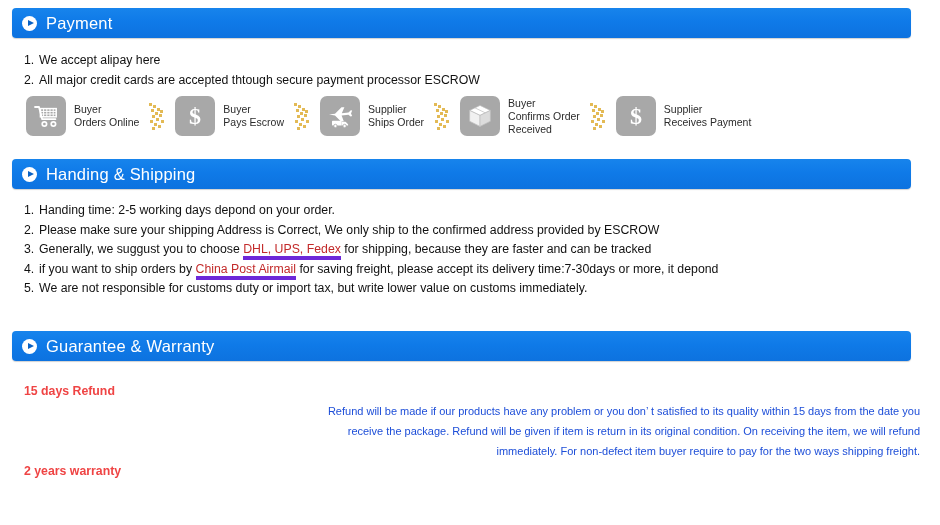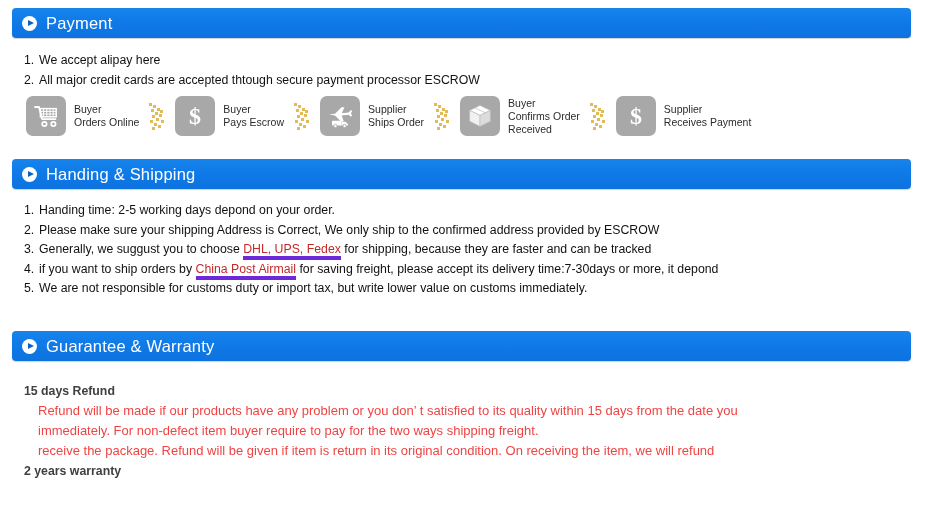--- a/index.html
+++ b/index.html
@@ -126,29 +126,30 @@
 
   
   .warranty-block {
     position: absolute;
     left: 24px;
     right: 20px;
   }
   .warranty-title {
     font-size: 12.3px;
     font-weight: bold;
-    color: #404040;
+    color: #ef4444;
     line-height: 20px;
     white-space: nowrap;
   }
   .warranty-para {
-    font-size: 13px;
+    font-size: 11px;
     line-height: 20px;
-    color: #ef4444;
+    color: #1d4ed8;
     padding-left: 14px;
+    text-align: right;
   }
   .warranty-para span {
     display: block;
     white-space: nowrap;
   }
 </style>
 </head>
 <body>
 
 <div class="section-bar" style="top:8px;">
@@ -356,22 +357,22 @@
   <span class="bar-icon">
       <span class="tri"></span>
     </span>
   <span class="bar-title">Guarantee &amp; Warranty</span>
 </div>
 
 <div class="warranty-block" style="top:381px;">
   <div class="warranty-title">15 days Refund</div>
   <div class="warranty-para">
     <span>Refund will be made if our products have any problem or you don’ t satisfied to its quality within 15 days from the date you</span>
+    <span>receive the package. Refund will be given if item is return in its original condition. On receiving the item, we will refund</span>
     <span>immediately. For non-defect item buyer require to pay for the two ways shipping freight.</span>
-    <span>receive the package. Refund will be given if item is return in its original condition. On receiving the item, we will refund</span>
   </div>
 </div>
 
 <div class="warranty-block" style="top:461px;">
   <div class="warranty-title">2 years warranty</div>
   <div class="warranty-para">
   </div>
 </div>
 
 </body></html>

